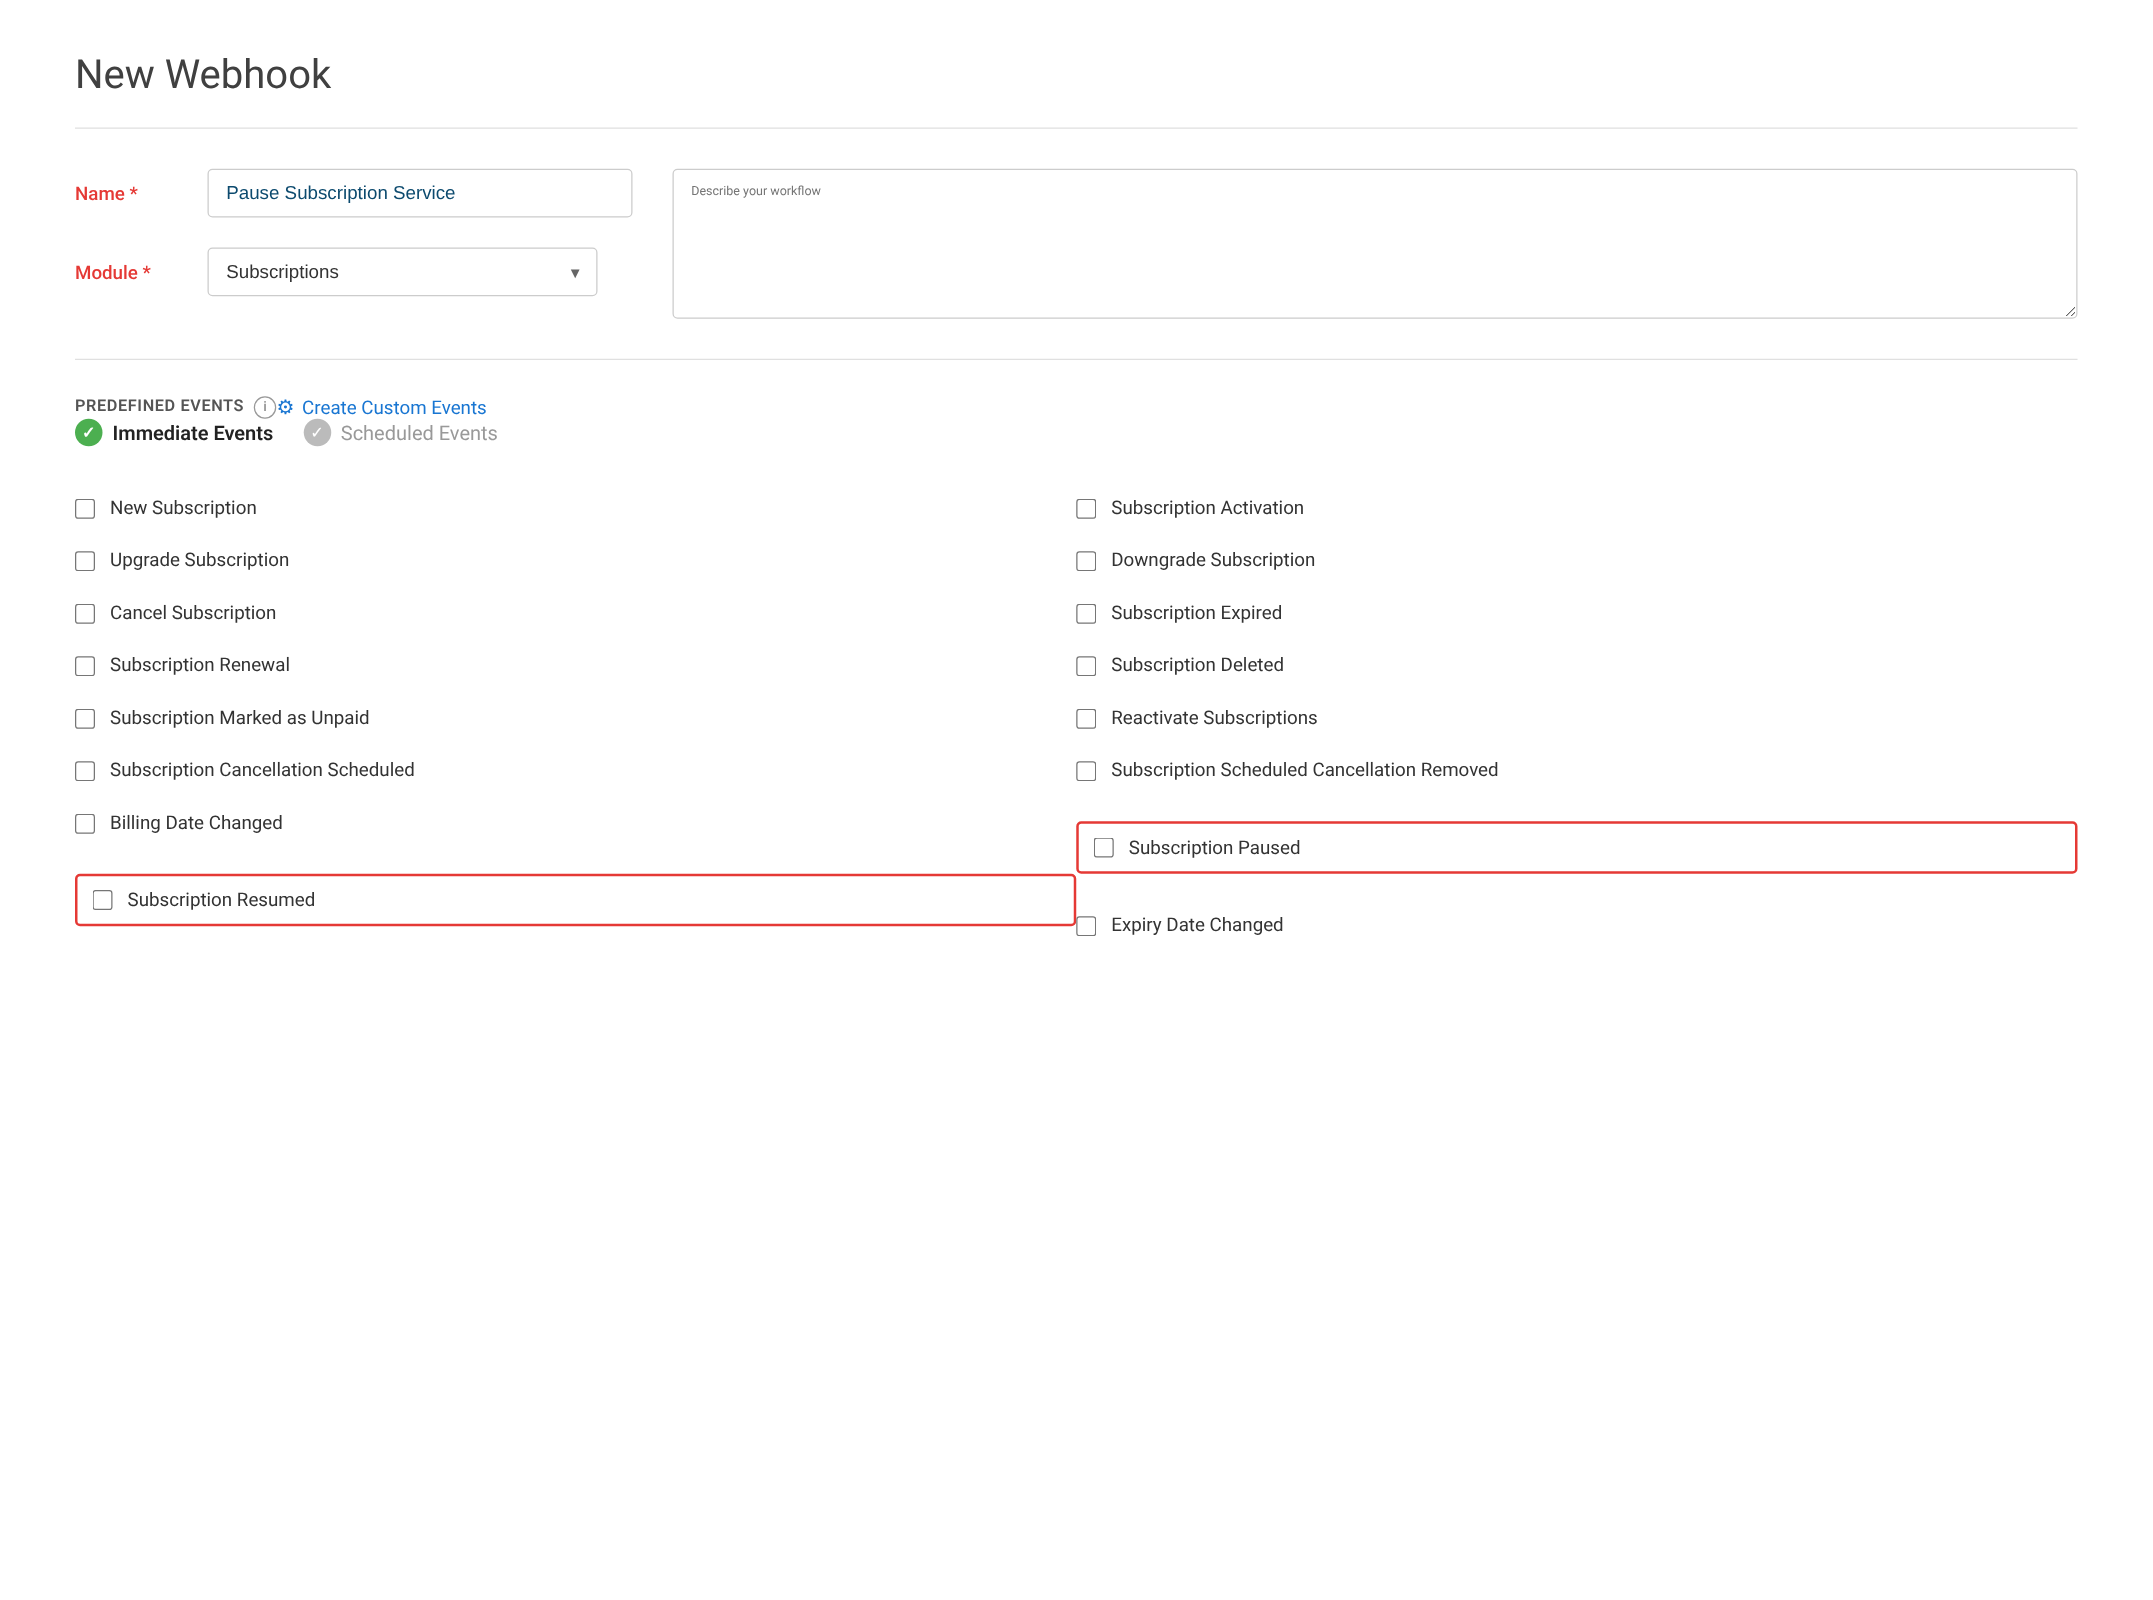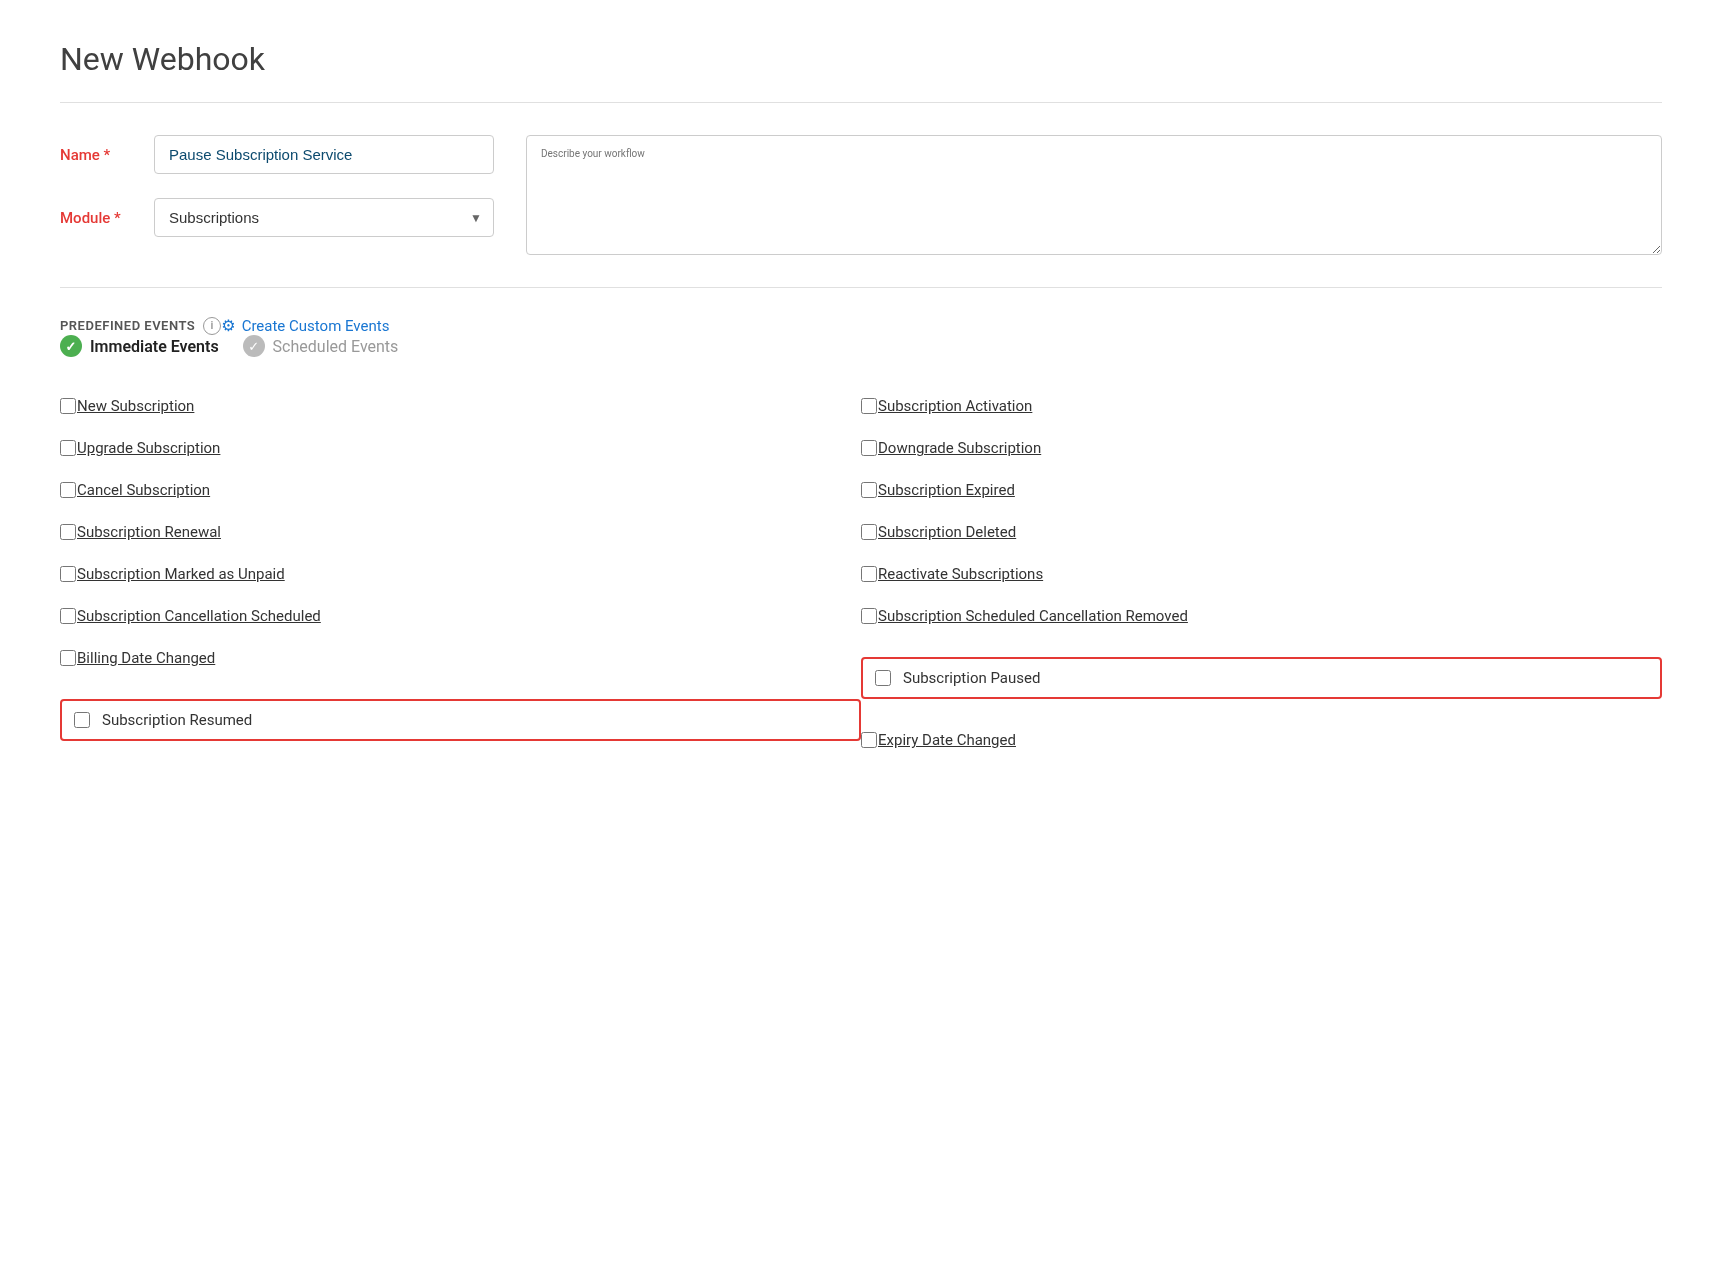--- a/index.html
+++ b/index.html
@@ -27,41 +27,41 @@
     }
     .form-left {
       display: flex;
       flex-direction: column;
       gap: 24px;
       min-width: 380px;
     }
     .form-row {
       display: flex;
       align-items: center;
-      gap: 4px;
+      gap: 16px;
     }
     .form-label {
       font-size: 15px;
       color: #e53935;
       font-weight: 500;
       width: 90px;
       flex-shrink: 0;
     }
     .form-input {
       width: 340px;
       padding: 10px 14px;
       border: 1px solid #ccc;
       border-radius: 4px;
       font-size: 15px;
       color: #0c4a6e;
       outline: none;
     }
     .form-select-wrapper {
       position: relative;
-      width: 340px;
+      width: 312px;
     }
     .form-select {
       width: 100%;
       padding: 10px 36px 10px 14px;
       border: 1px solid #ccc;
       border-radius: 4px;
       font-size: 15px;
       color: #333;
       appearance: none;
       background: #fff;
@@ -178,26 +178,25 @@
       color: white;
       font-size: 13px;
     }
     .events-grid {
       display: grid;
       grid-template-columns: 1fr 1fr;
       gap: 0;
     }
     .event-item {
       display: flex;
-      align-items: center;
-      gap: 1px;
+      align-items: flex-end;
+      gap: 12px;
       padding: 12px 0;
       font-size: 15px;
       color: #333;
-      text-decoration: underline;
     }
     .event-item input[type="checkbox"] {
       width: 16px;
       height: 16px;
       cursor: pointer;
       border: 1.5px solid #bbb;
       border-radius: 3px;
       accent-color: #1976d2;
       flex-shrink: 0;
     }

